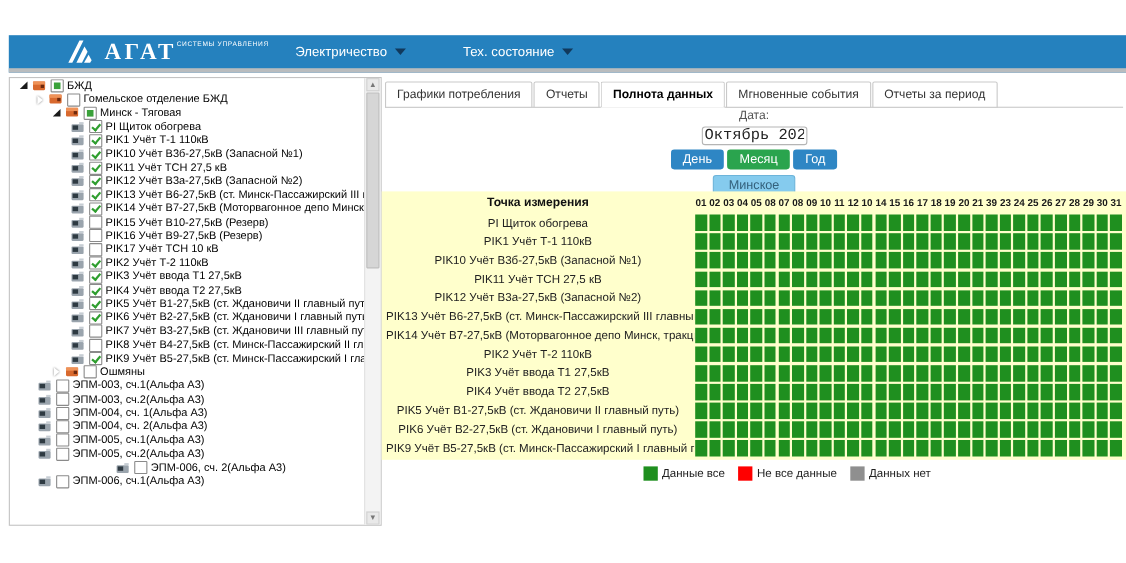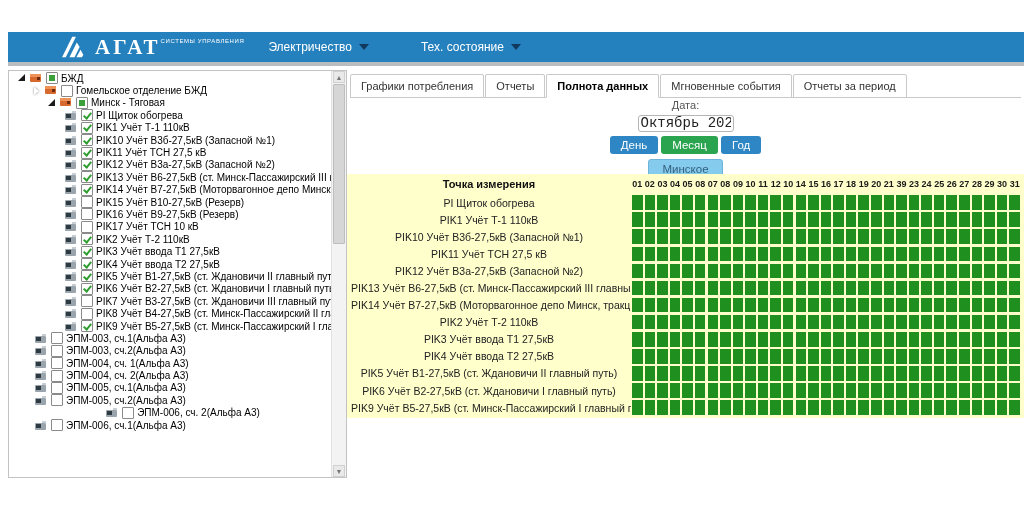--- a/index.html
+++ b/index.html
@@ -301,20 +301,32 @@
         <span class="tlabel">PIK8 Учёт В4-27,5кВ (ст. Минск-Пассажирский II главный путь)</span>
       </div>
       <div class="trow" style="padding-left: 51px;">
         <span class="nicon meter">
           <span class="b1"></span>
           <span class="b2"></span>
           <span class="b3"></span>
         </span>
         <span class="cb checked"></span>
         <span class="tlabel">PIK9 Учёт В5-27,5кВ (ст. Минск-Пассажирский I главный путь)</span>
+      </div>
+      <div class="trow" style="padding-left: 36px;">
+        <span class="arrow-slot">
+          <span class="arrow-col"></span>
+        </span>
+        <span class="nicon device">
+          <span class="b1"></span>
+          <span class="b2"></span>
+          <span class="b3"></span>
+        </span>
+        <span class="cb "></span>
+        <span class="tlabel">Ошмяны</span>
       </div>
       <div class="trow" style="padding-left: 21px;">
         <span class="nicon meter">
           <span class="b1"></span>
           <span class="b2"></span>
           <span class="b3"></span>
         </span>
         <span class="cb "></span>
         <span class="tlabel">ЭПМ-003, сч.1(Альфа А3)</span>
       </div>
@@ -883,13 +895,27 @@
         <div class="cell" style="background: rgb(31, 143, 31);"></div>
         <div class="cell" style="background: rgb(31, 143, 31);"></div>
         <div class="cell" style="background: rgb(31, 143, 31);"></div>
         <div class="cell" style="background: rgb(31, 143, 31);"></div>
         <div class="cell" style="background: rgb(31, 143, 31);"></div>
         <div class="cell" style="background: rgb(31, 143, 31);"></div>
         <div class="cell" style="background: rgb(31, 143, 31);"></div>
       </div>
     </div>
 
+  <div class="legend" id="legend">
+      <div class="lg-item">
+        <span class="lg-swatch" style="background: rgb(31, 143, 31);"></span>
+        <span class="lg-label">Данные все</span>
+      </div>
+      <div class="lg-item">
+        <span class="lg-swatch" style="background: rgb(255, 0, 0);"></span>
+        <span class="lg-label">Не все данные</span>
+      </div>
+      <div class="lg-item">
+        <span class="lg-swatch" style="background: rgb(143, 143, 143);"></span>
+        <span class="lg-label">Данных нет</span>
+      </div>
+    </div>
 </div>
 
 </body></html>

